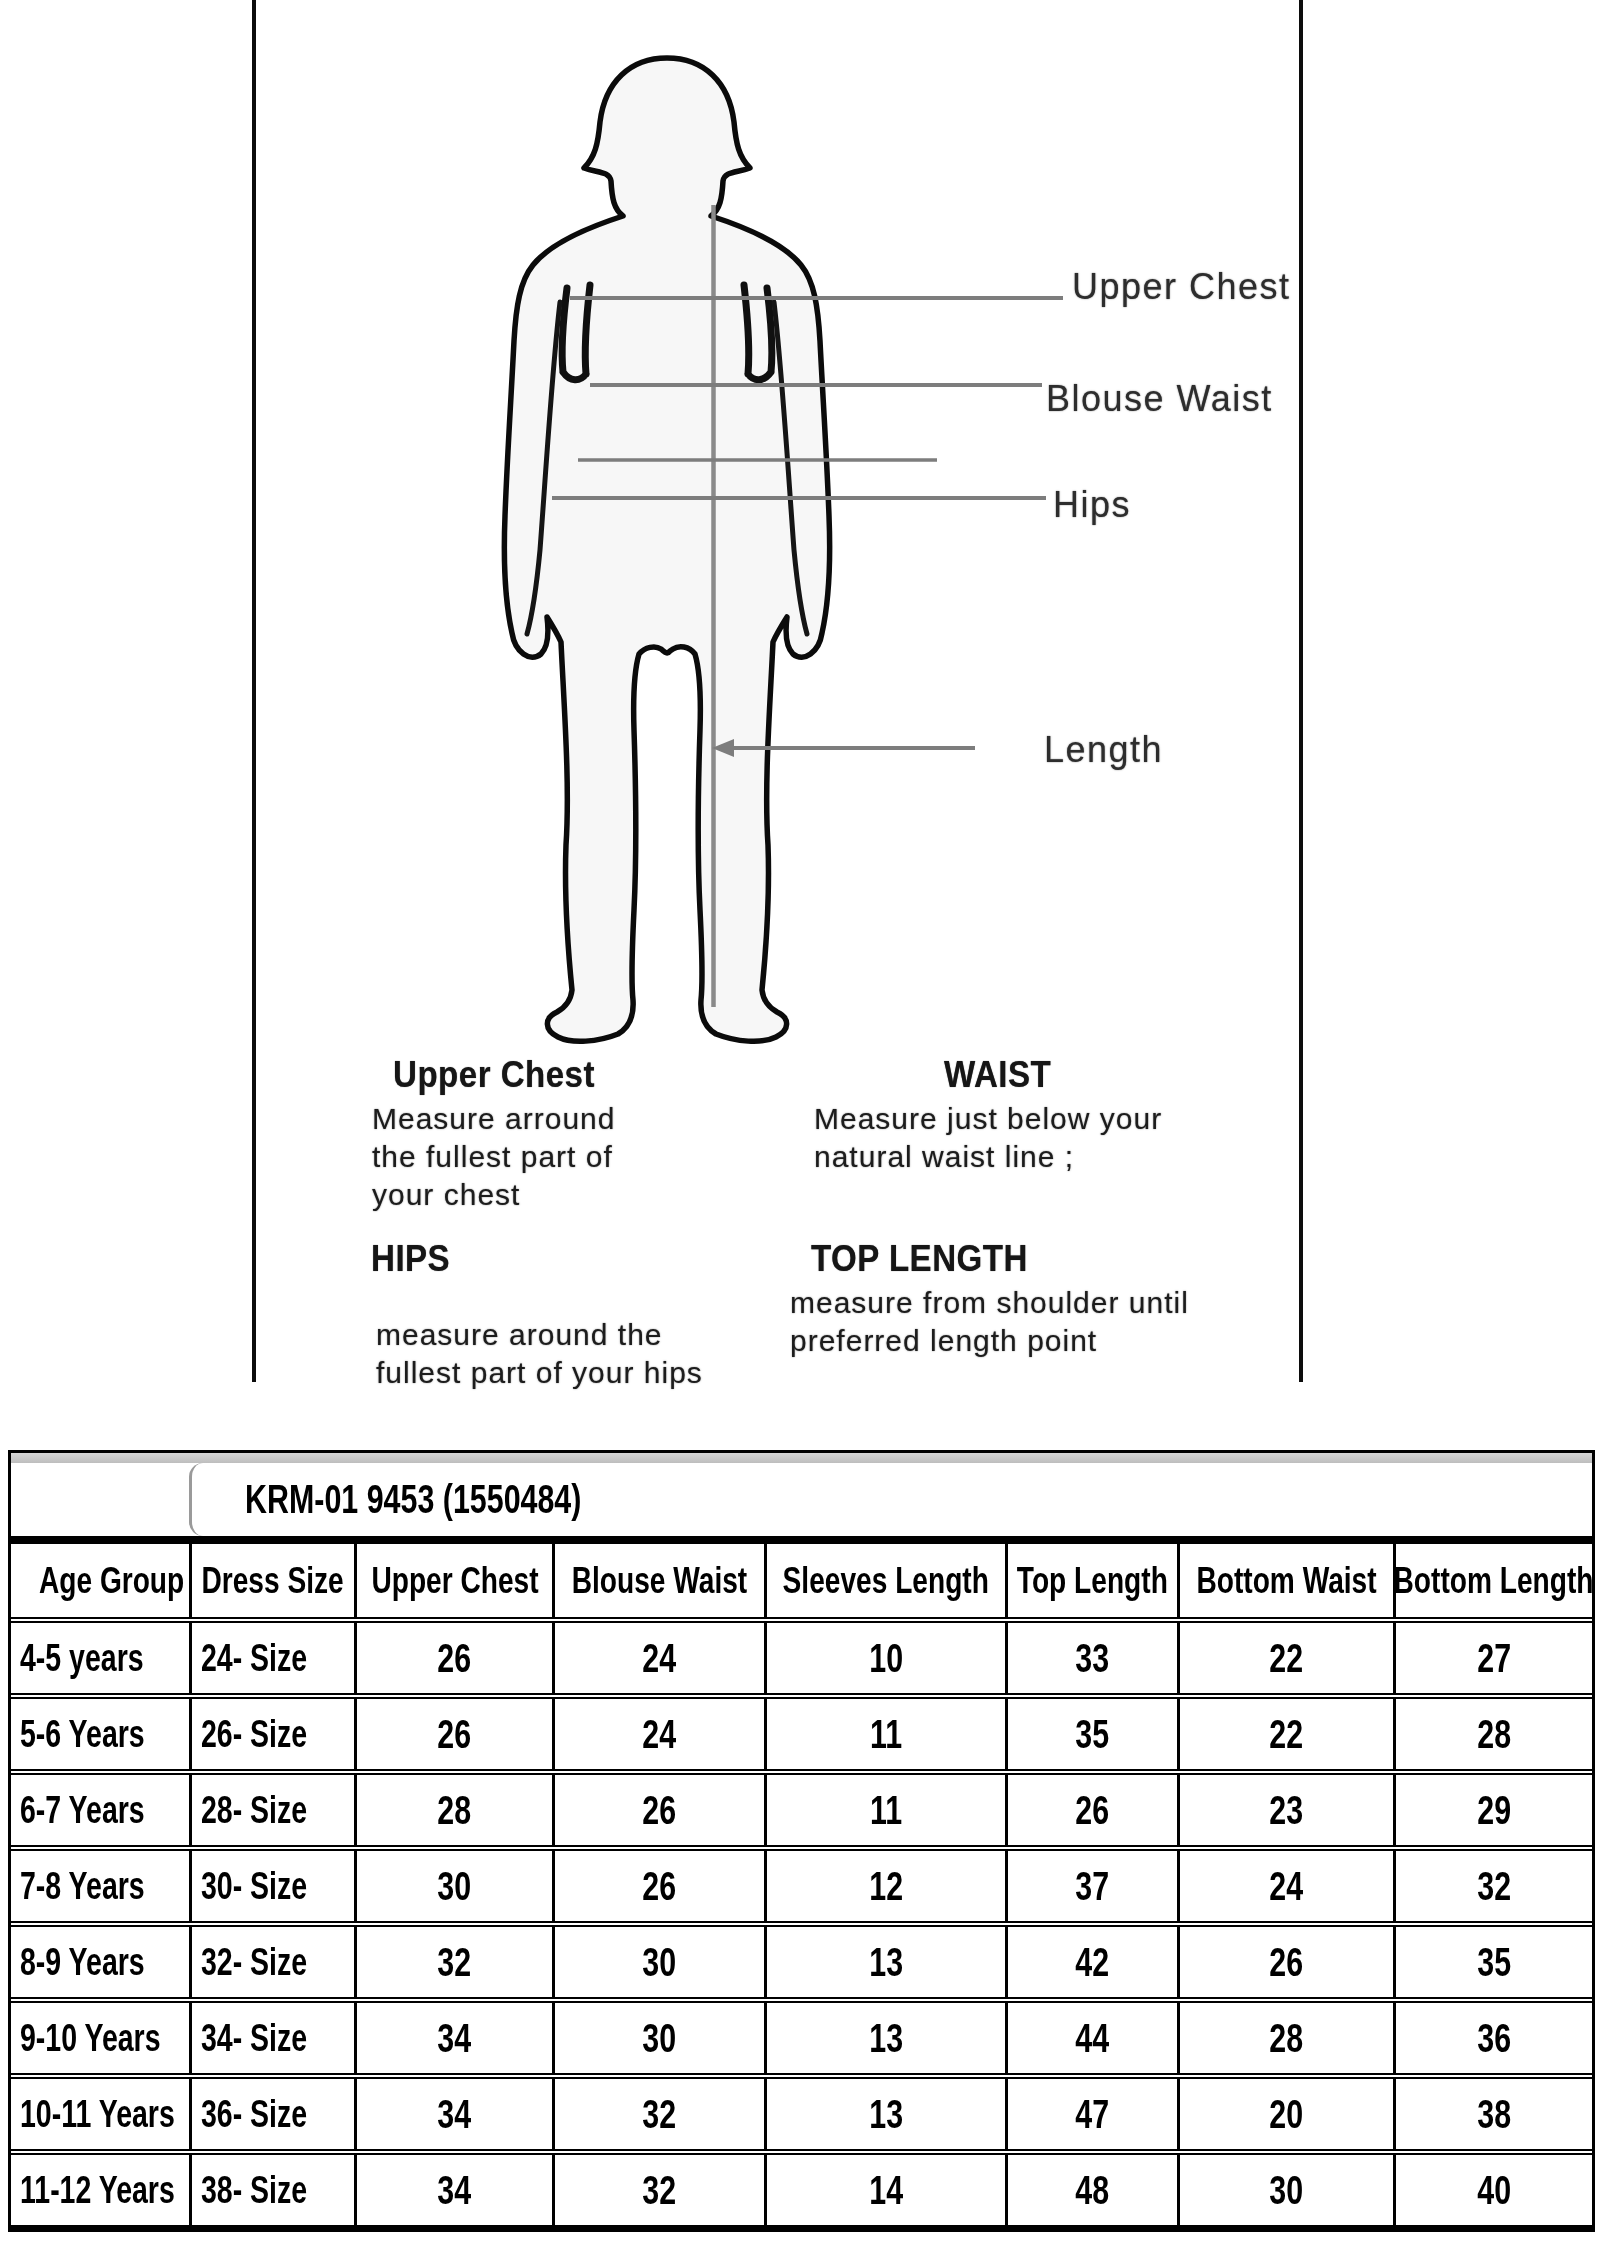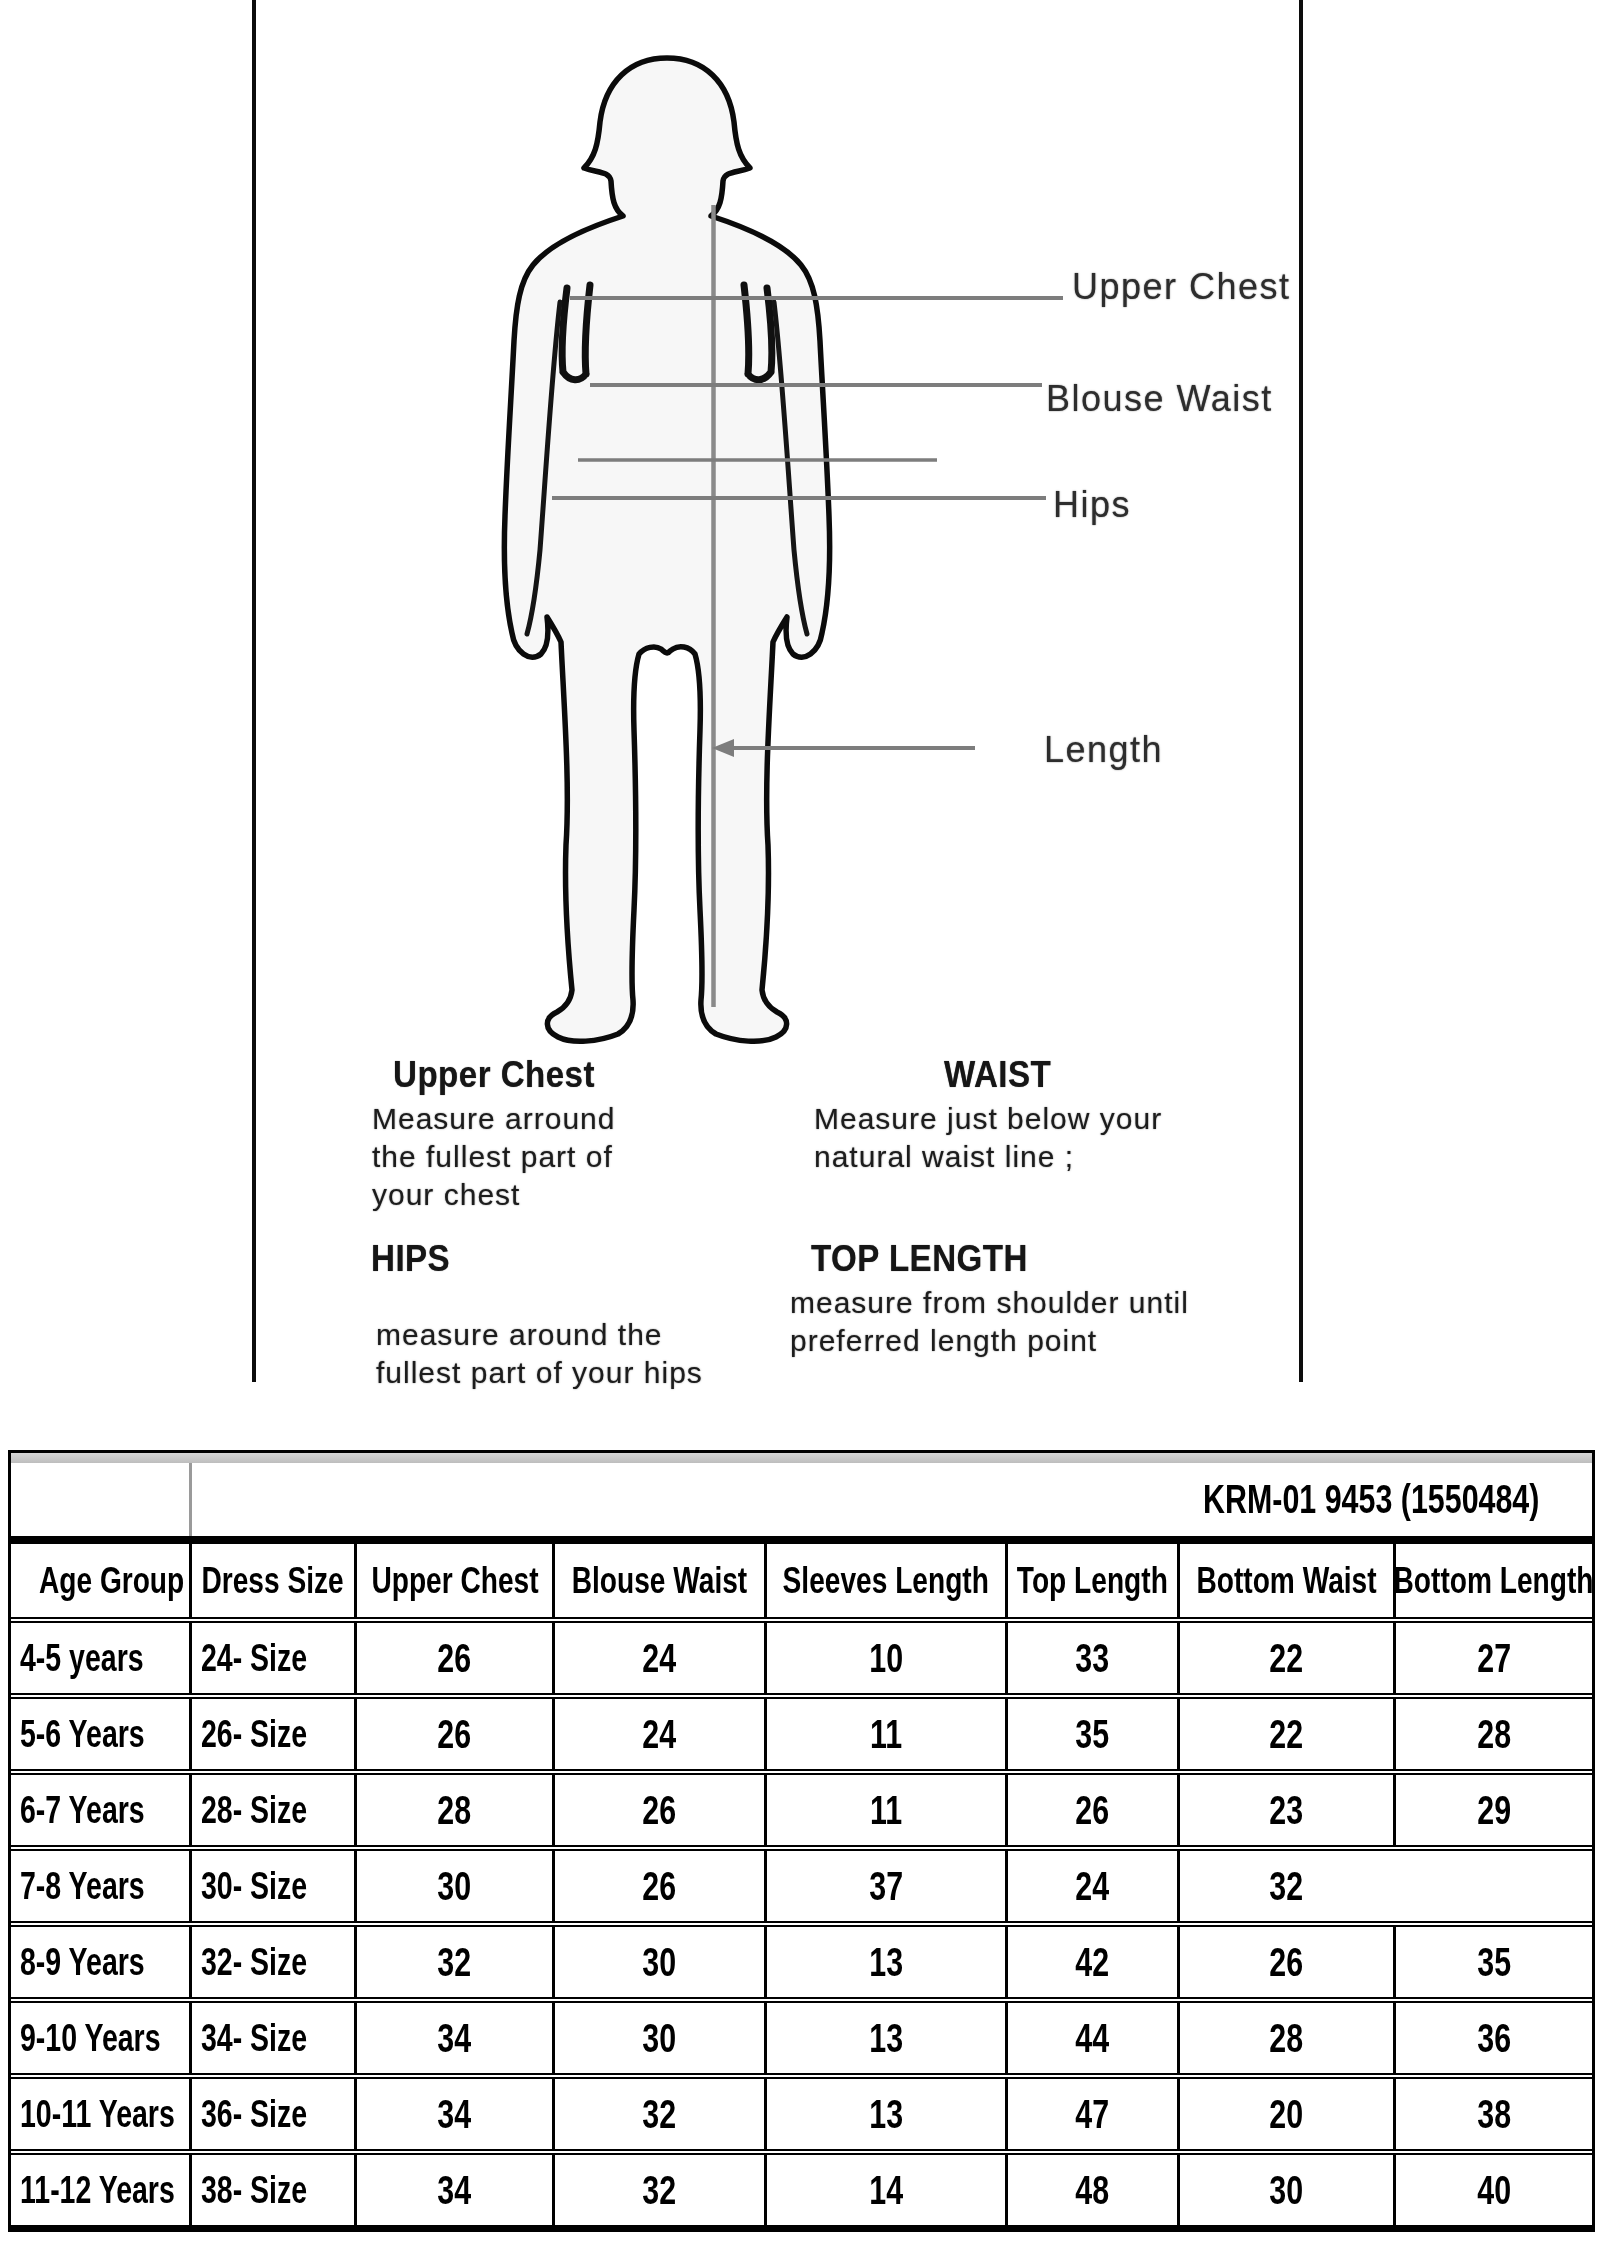--- a/index.html
+++ b/index.html
@@ -25,21 +25,21 @@
     letter-spacing:1px; white-space:nowrap; text-shadow:0 0 1.6px rgba(70,70,70,.7);
   }
   
   .tbl {
     position:absolute; left:8px; top:1450px; width:1587px;
     border:3px solid #000; border-bottom:7px solid #000; background:#fff;
   }
   .band { height:10px; background:linear-gradient(#d6d6d6,#bdbdbd); }
   .titlerow { display:grid; grid-template-columns:178px 1403px; height:73px; }
   .tcell1 { }
-  .tcell2 { border-left:3px solid #9a9a9a; display:flex; align-items:center; justify-content:flex-end; }
+  .tcell2 { border-left:3px solid #9a9a9a; display:flex; align-items:center; justify-content:flex-start;border-radius:14px; }
   .grid8 { display:grid; grid-template-columns:178px 165px 198px 212px 241px 172px 216px 199px; }
   .hrow { height:81px; border-top:8px solid #000; }
   .trow { height:76px; border-top:6px double #000; }
   .cell { display:flex; align-items:center; justify-content:center; border-left:3px solid #000; overflow:hidden; }
   .cell:first-child { border-left:none;padding-left:24px; }
   .cell.left { justify-content:flex-start; padding-left:9px; }
   .cond { display:inline-block; white-space:nowrap; transform:scaleX(.76); transform-origin:center; }
   .left .cond { transform-origin:left center; transform:scaleX(.75); }
   .title-t { font-weight:bold; font-size:40px; color:#000; }
   .hcell .cond { font-weight:bold; font-size:37px; color:#000; }
@@ -248,20 +248,23 @@
           <div class="cell dcell left">
             <span class="cond">30- Size</span>
           </div>
           <div class="cell dcell">
             <span class="cond">30</span>
           </div>
           <div class="cell dcell">
             <span class="cond">26</span>
           </div>
           <div class="cell dcell">
+            <span class="cond">12</span>
+          </div>
+          <div class="cell dcell">
             <span class="cond">37</span>
           </div>
           <div class="cell dcell">
             <span class="cond">24</span>
           </div>
           <div class="cell dcell">
             <span class="cond">32</span>
           </div>
         </div>
         <div class="grid8 trow">

